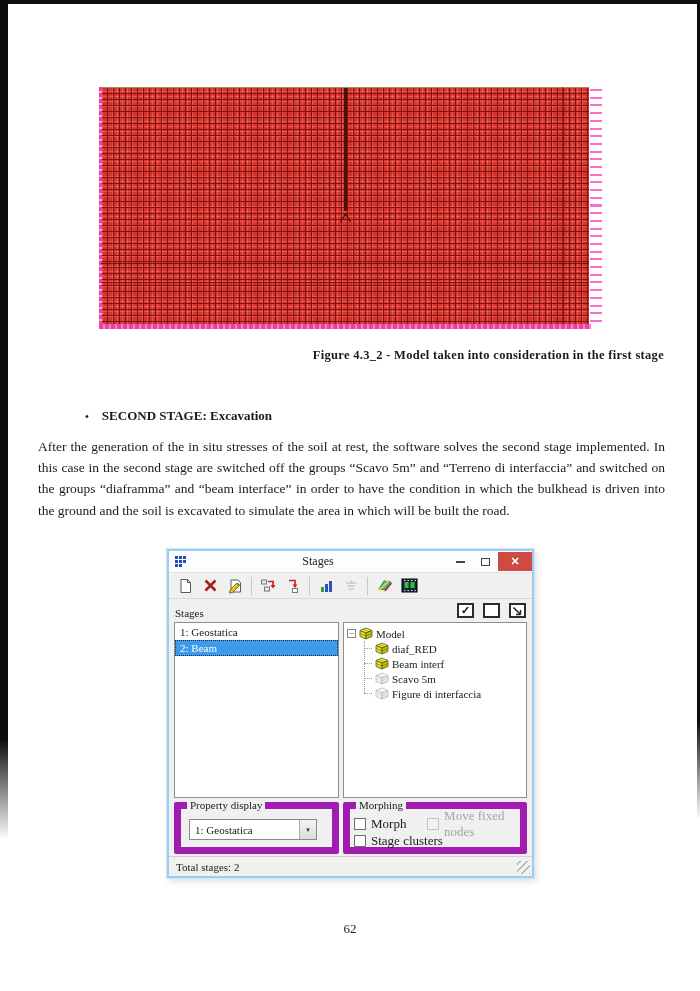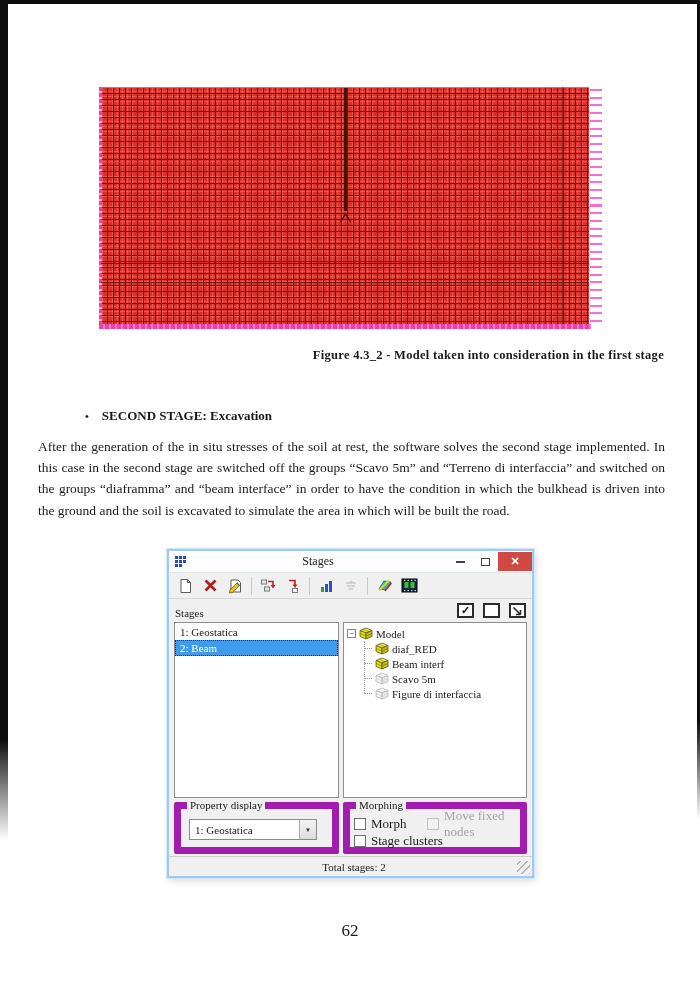--- a/index.html
+++ b/index.html
@@ -49,21 +49,21 @@
   
   .caption { position:absolute; left:0; width:664px; text-align:right;
              font-weight:bold; font-size:12.5px; letter-spacing:0.3px; }
   .caption-1 { top:348px; }
   .caption-2 { top:891px; }
   .bullet-row { position:absolute; left:85px; top:408px; display:flex; align-items:baseline; gap:13px;
                 font-weight:bold; font-size:13px; }
   .bullet-glyph { font-size:11px; }
   .body-par { position:absolute; left:38px; top:436px; width:627px;
               font-size:13.5px; line-height:21.2px; text-align:justify; }
-  .page-num { position:absolute; left:0; top:921px; width:700px; text-align:center; font-size:17px; }
+  .page-num { position:absolute; left:0; top:921px; width:700px; text-align:center; font-size:13px; }
 
   
   .dialog {
     position:absolute; left:167px; top:549px; width:367px; height:329px;
     border:2px solid #9fccee; box-shadow:0 0 0 1px #cfe7f7, 2px 3px 7px rgba(0,0,0,0.14);
     background:#f0f0f0; display:flex; flex-direction:column;
     font-family:Liberation Serif, serif; font-size:11px; color:#1a1a1a;
   }
   .titlebar { height:21px; background:#fbfdfe; display:flex; align-items:center; padding:0 0 0 5px; flex:none; }
   .app-icon { width:14px; height:13px; display:inline-block; flex:none; }
@@ -105,21 +105,21 @@
   .dd-value { flex:1; padding-left:5px; font-size:11px; }
   .dd-arrow-btn { width:17px; height:100%; background:linear-gradient(#f4f4f4,#dcdcdc); border-left:1px solid #aaa;
                   display:inline-flex; align-items:center; justify-content:center; font-size:6px; color:#333; }
   .cb-row { display:flex; align-items:center; gap:5px; height:17px; }
   .checkbox { width:12px; height:12px; border:1px solid #6e6e6e; background:#fff; display:inline-block; flex:none; }
   .checkbox.disabled { border-color:#c3c3c3; background:#f2f2f2; }
   .cb-label { font-size:13px; }
   .cb-label.disabled { color:#a4a4a4; }
   .cb-gap { width:14px; }
   .statusbar { height:20px; flex:none; border-top:1px solid #cfcfcf; display:flex; align-items:center;
-               padding-left:7px; position:relative; font-size:11px;justify-content:center; }
+               padding-left:7px; position:relative; font-size:11px; }
   .grip { position:absolute; right:2px; bottom:2px; width:13px; height:13px;
           background:repeating-linear-gradient(135deg, transparent 0 2px, #b5b5b5 2px 3px, transparent 3px 5px); }
 </style>
 </head>
 <body>
 
 <div class="page">
 
   <div class="edge-top"></div>
   <div class="edge-left"></div>

